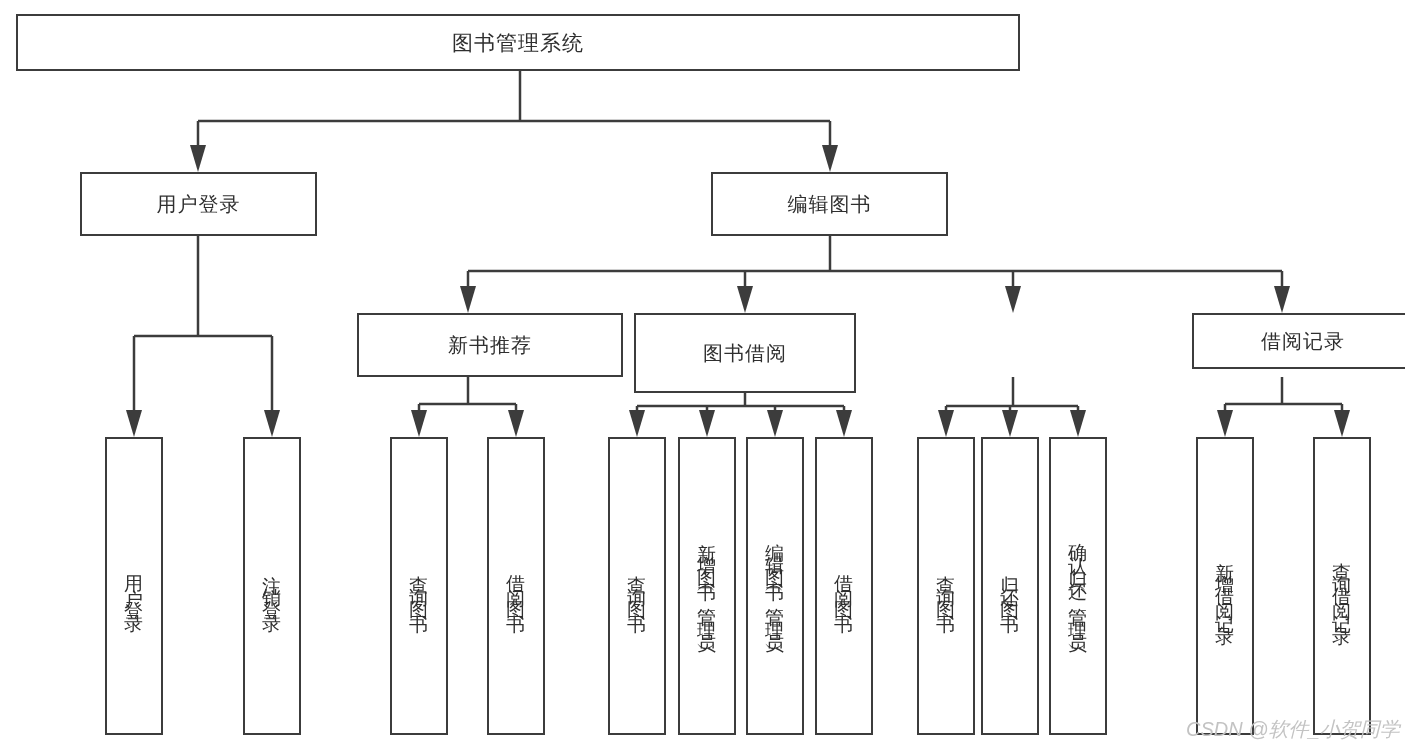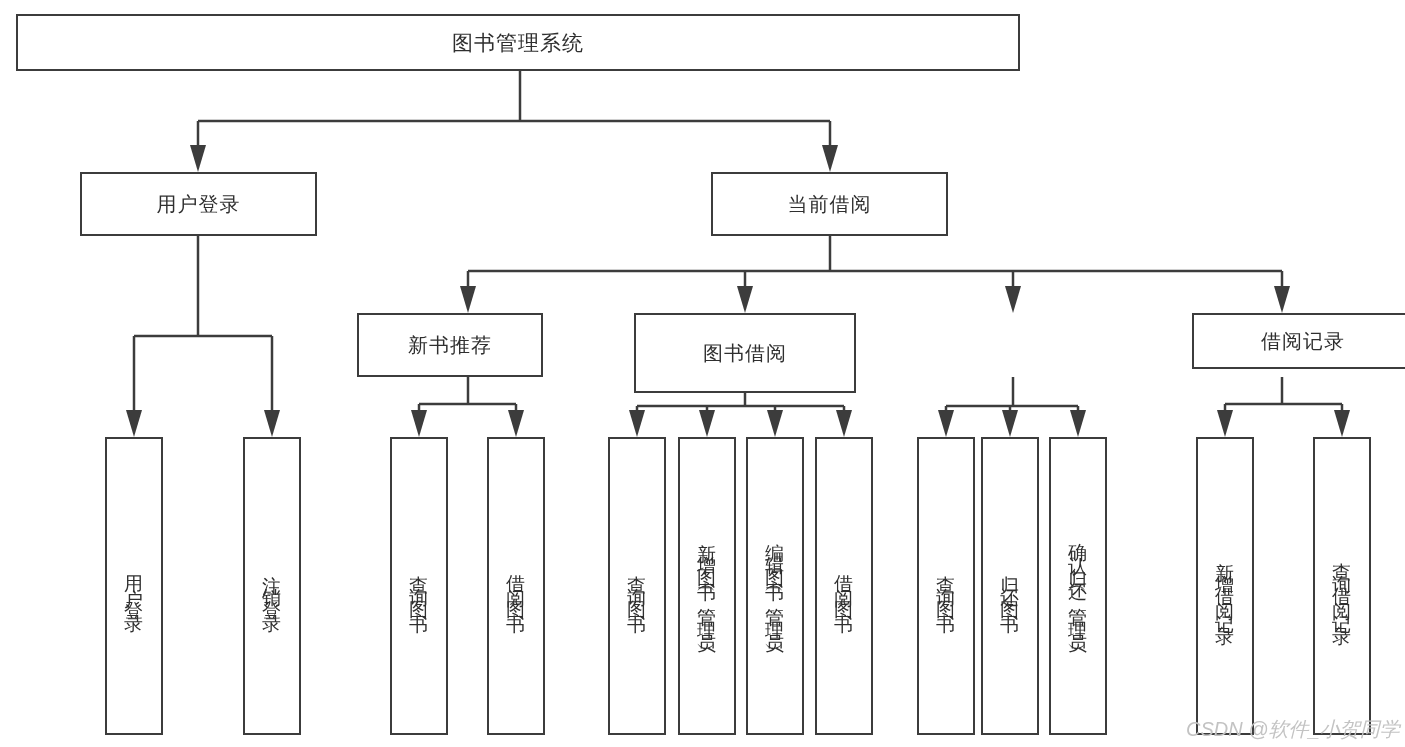--- a/index.html
+++ b/index.html
@@ -97,23 +97,23 @@
     <line x1="1225" y1="404" x2="1342" y2="404"></line>
     <line x1="1225" y1="404" x2="1225" y2="412"></line>
     <line x1="1342" y1="404" x2="1342" y2="412"></line>
     <polygon points="1217,410 1233,410 1225,437"></polygon>
     <polygon points="1334,410 1350,410 1342,437"></polygon>
   </svg>
 
   <div class="node h root" style="left:16px;top:14px;width:1004px;height:57px">图书管理系统</div>
 
   <div class="node h" style="left:80px;top:172px;width:237px;height:64px">用户登录</div>
-  <div class="node h" style="left:711px;top:172px;width:237px;height:64px">当前借阅</div>
+  <div class="node h" style="left:711px;top:172px;width:237px;height:64px">编辑图书</div>
 
-  <div class="node h" style="left:357px;top:313px;width:186px;height:64px">新书推荐</div>
+  <div class="node h" style="left:357px;top:313px;width:266px;height:64px">新书推荐</div>
   <div class="node h" style="left:634px;top:313px;width:222px;height:80px">图书借阅</div>
   <div class="node h" style="left:1192px;top:313px;width:222px;height:56px">借阅记录</div>
 
   <div class="node v" style="left:105px;top:437px;width:58px;height:298px">
     <span class="vtext">用户登录</span>
   </div>
   <div class="node v" style="left:243px;top:437px;width:58px;height:298px">
     <span class="vtext">注销登录</span>
   </div>
 

